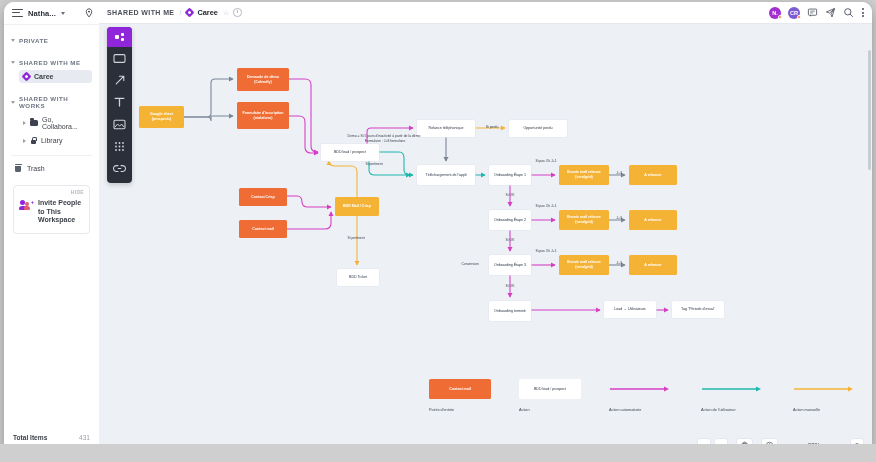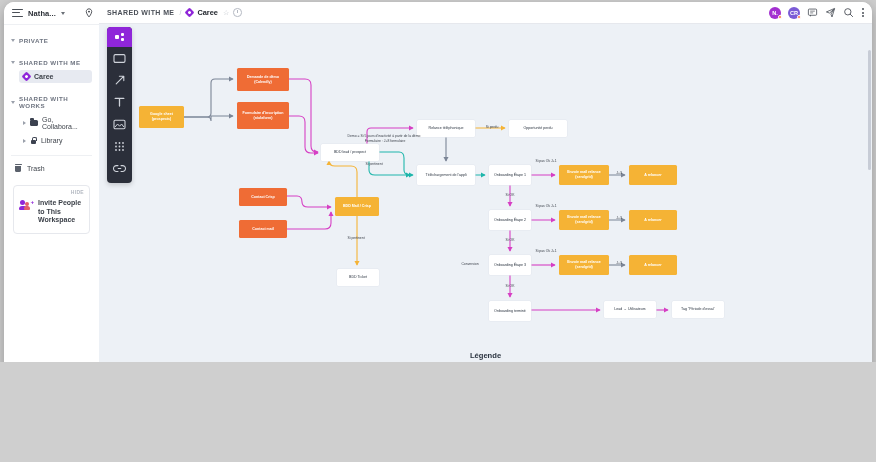--- a/index.html
+++ b/index.html
@@ -1,17 +1,17 @@
 <!DOCTYPE html>
 <html><head>
 <meta charset="utf-8">
 <style>
   html,body{margin:0;padding:0;background:#cfcfcf;}
   body{font-family:"Liberation Sans",sans-serif;-webkit-font-smoothing:antialiased;}
-  #app{position:relative;width:876px;height:362px;overflow:hidden;background:#cfcfcf;}
+  #app{position:relative;width:876px;height:444px;overflow:hidden;background:#cfcfcf;}
   .window{position:absolute;left:4px;top:2px;width:868px;height:456px;background:#fff;border-radius:10px;overflow:hidden;
           box-shadow:0 4px 14px rgba(0,0,0,.28);}
   
   .sidebar{position:absolute;left:0;top:0;width:95px;height:456px;background:#fff;border-right:1px solid #e6e8ed;}
   .sb-top{height:22px;display:flex;align-items:center;padding:0 6px;gap:5px;border-bottom:1px solid #eef0f3;}
   .sb-collapse{width:13px;height:11px;position:relative;flex:0 0 auto;}
   .sb-collapse i{position:absolute;left:2px;height:1.4px;background:#4a4f57;border-radius:1px;}
   .sb-collapse i:nth-child(1){top:1px;width:11px;}
   .sb-collapse i:nth-child(2){top:4.6px;width:8px;}
   .sb-collapse i:nth-child(3){top:8.2px;width:11px;}
@@ -383,21 +383,20 @@
           <div class="edge-label" style="left: 434px; top: 225px; width: 26px;">Si pas Ok J+1</div>
           <div class="edge-label" style="left: 513px; top: 147px; width: 14px;">J+3</div>
           <div class="edge-label" style="left: 513px; top: 192px; width: 14px;">J+3</div>
           <div class="edge-label" style="left: 513px; top: 237px; width: 14px;">J+3</div>
           <div class="edge-label" style="left: 401px; top: 169px; width: 20px;">Si OK</div>
           <div class="edge-label" style="left: 401px; top: 214px; width: 20px;">Si OK</div>
           <div class="edge-label" style="left: 401px; top: 260px; width: 20px;">Si OK</div>
           <div class="edge-label" style="left: 354px; top: 238px; width: 34px;">Conversion</div>
         </div>
 
-    <div class="legend-title">Légende</div>
     <div class="legend-row" id="legend-row">
           <div class="lg" style="left: 0px; width: 62px;">
             <div class="swatch" style="background: rgb(239, 108, 53);">Contact mail</div>
             <div class="cap">Points d'entrée</div>
           </div>
           <div class="lg" style="left: 90px; width: 62px;">
             <div class="swatch white" style="background: rgb(255, 255, 255);">BDD lead / prospect</div>
             <div class="cap">Action</div>
           </div>
           <div class="lg" style="left: 180px; width: 62px;">

